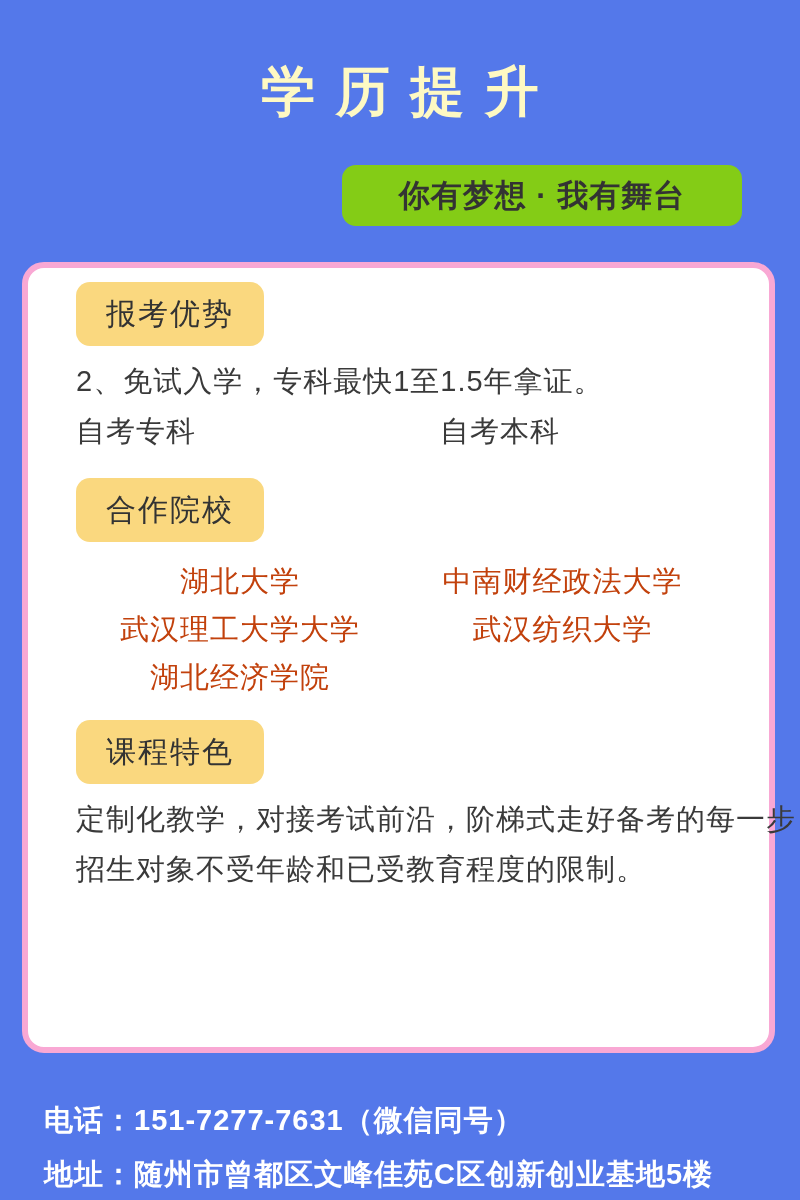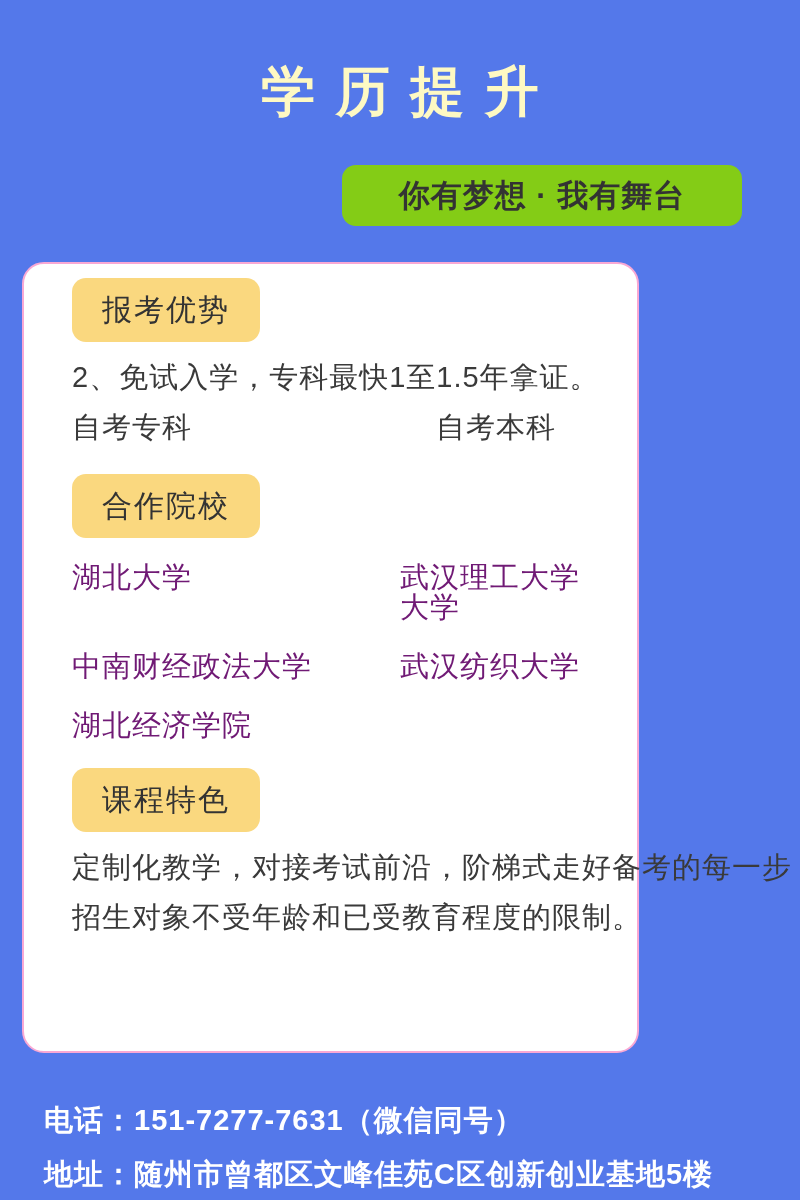--- a/index.html
+++ b/index.html
@@ -27,23 +27,23 @@
     position:absolute;top:165px;left:342px;
     width:400px;height:61px;
     background:#84cc16;border-radius:14px;
     display:flex;align-items:center;justify-content:center;
     font-size:31px;font-weight:600;color:#333333;
     letter-spacing:1px;
   }
   
   .card{
     position:absolute;top:262px;left:22px;
-    width:617px;height:791px;box-sizing:border-box;
+    width:753px;height:791px;box-sizing:border-box;
     background:#FFFFFF;
-    border:2px solid #f9a8d4;
+    border:6px solid #f9a8d4;
     border-radius:22px;
     padding:14px 48px 0 48px;
   }
   .badge-row{margin:0;}
   .badge{
     display:inline-flex;align-items:center;
     height:64px;padding:0 30px;
     background:#FAD87F;border-radius:14px;
     font-size:30px;color:#333333;font-weight:500;
     letter-spacing:2px;
@@ -58,23 +58,24 @@
   .line.first{margin-top:24px;}
   .two-col{
     display:grid;grid-template-columns:328px 1fr;
     margin-top:20px;
     font-size:29px;line-height:30px;color:#3a3a3a;
     letter-spacing:1px;
     gap:36px;
   }
   .uni-grid{
     display:grid;grid-template-columns:328px 1fr;
-    row-gap:29px;margin-top:24px;
-    font-size:29px;line-height:30px;color:#701a75;
+    row-gap:18px;margin-top:24px;
+    font-size:29px;line-height:30px;color:#c2410c;
     letter-spacing:1px;
+    text-align:center;
   }
   
   .footer{
     position:absolute;top:1085px;left:28px;right:20px;
   }
   .footer-line{
     margin:16px;
     font-size:29px;line-height:38px;font-weight:bold;
     color:#ffffff;letter-spacing:1px;white-space:nowrap;
   }
@@ -101,22 +102,22 @@
     <div class="two-col">
       <span>自考专科</span>
       <span>自考本科</span>
     </div>
 
     <div class="badge-row mt-32">
       <span class="badge">合作院校</span>
     </div>
     <div class="uni-grid">
       <span>湖北大学</span>
+      <span>中南财经政法大学</span>
       <span>武汉理工大学大学</span>
-      <span>中南财经政法大学</span>
       <span>武汉纺织大学</span>
       <span>湖北经济学院</span>
       <span></span>
     </div>
 
     <div class="badge-row mt-28">
       <span class="badge">课程特色</span>
     </div>
     <p class="line">定制化教学，对接考试前沿，阶梯式走好备考的每一步，</p>
     <p class="line">招生对象不受年龄和已受教育程度的限制。</p>

